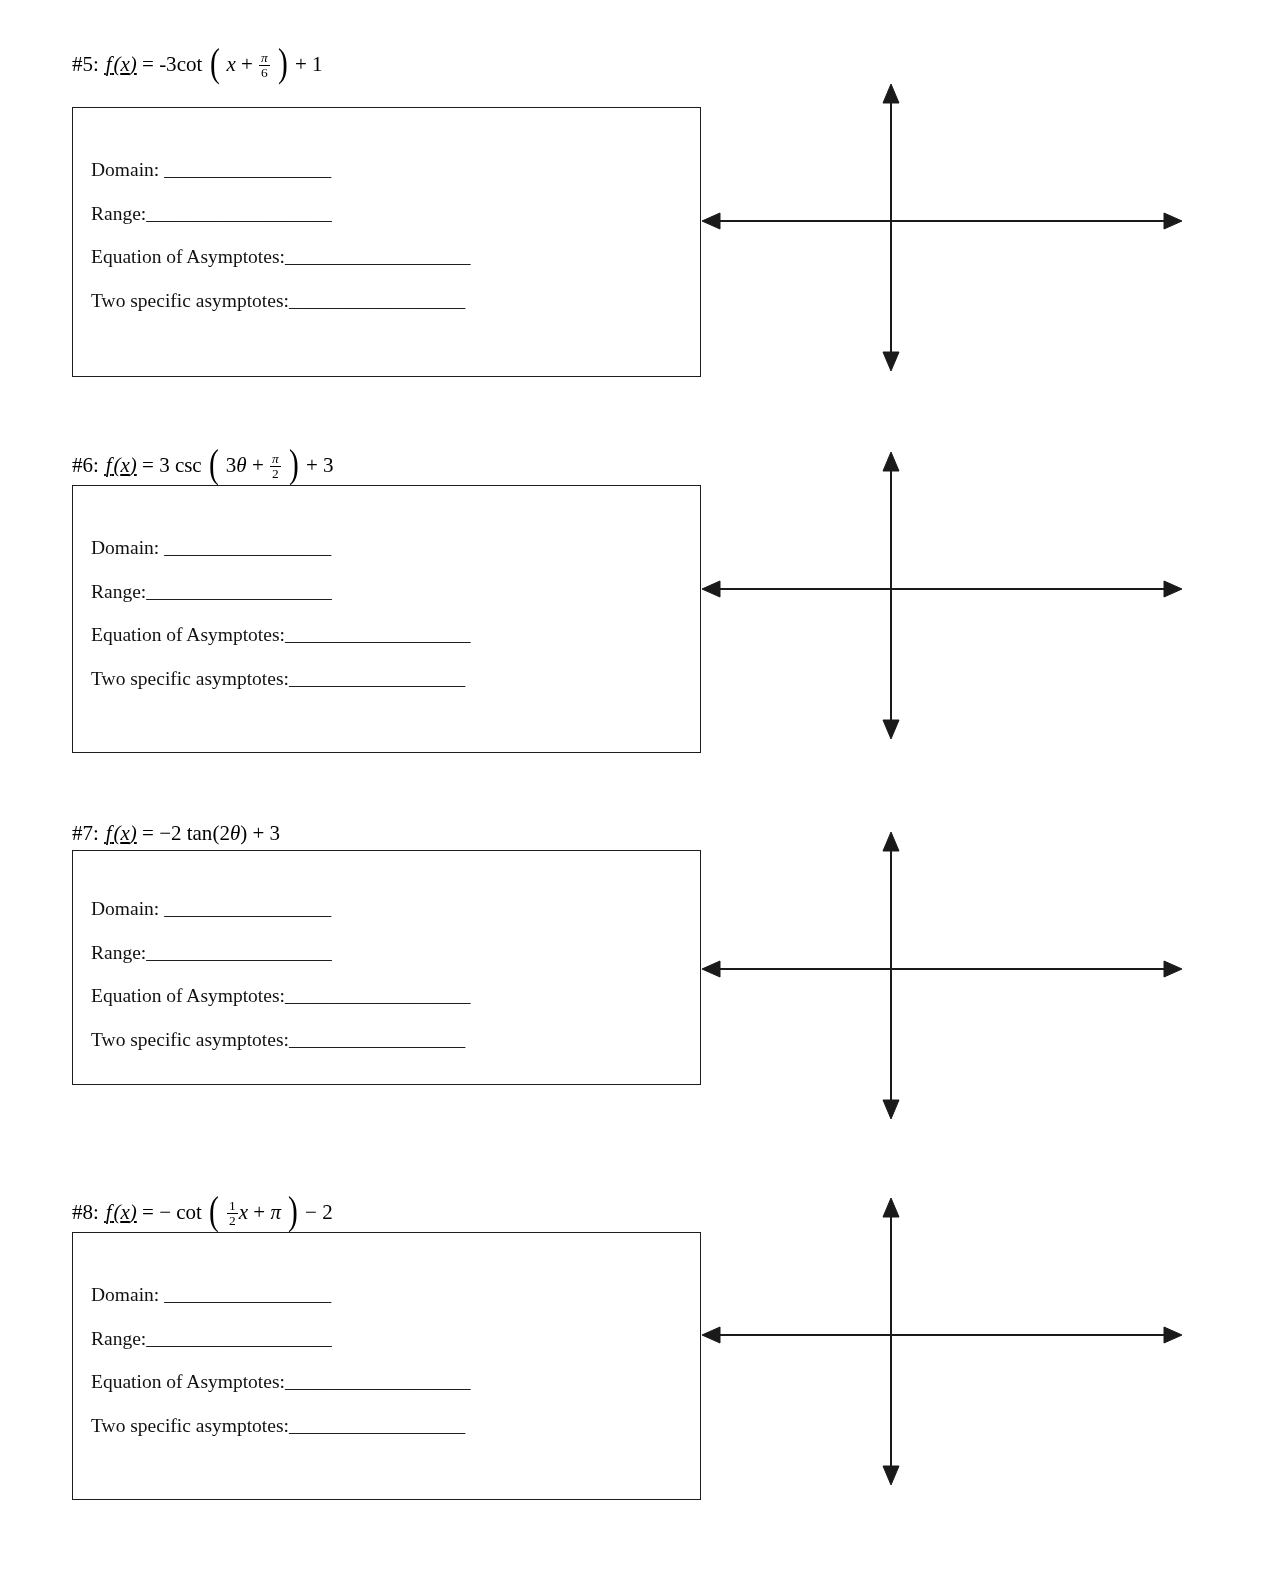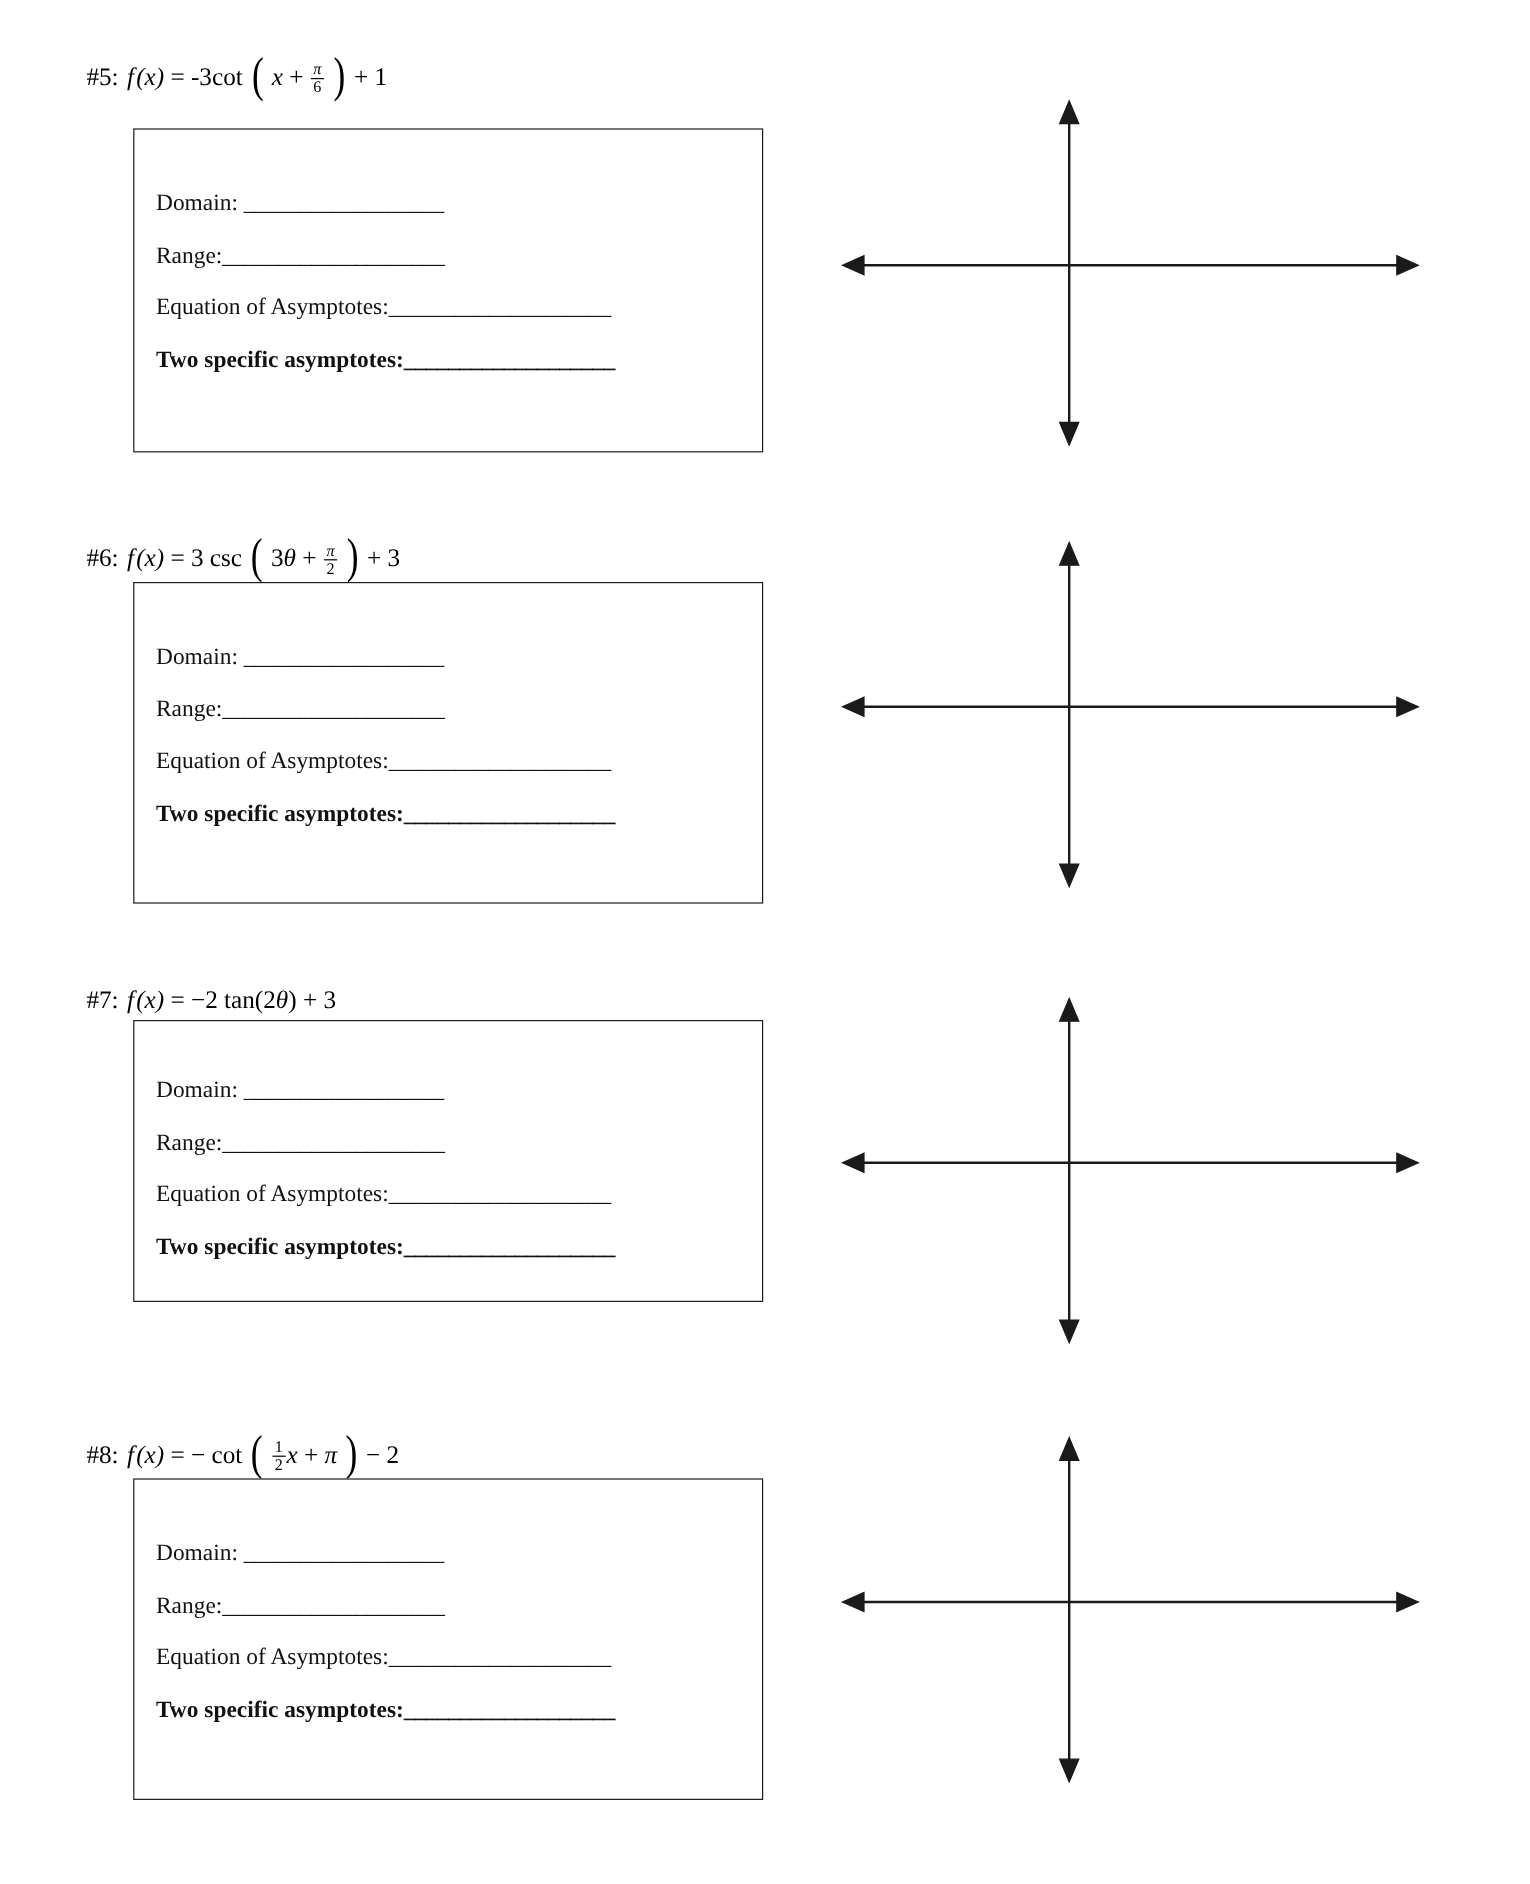--- a/index.html
+++ b/index.html
@@ -24,21 +24,21 @@
   .equation {
     position: absolute;
     left: 72px;
     white-space: nowrap;
     font-size: 21px;
     line-height: 1;
     color: #000;
   }
   .eq-label { font-style: normal; }
   .ital { font-style: italic; }
-  .fn { font-style: italic; }
+  .fn { font-style: italic; text-decoration: underline; }
   .op { font-style: normal; }
   .num { font-style: normal; }
 
   
   .frac {
     display: inline-flex;
     flex-direction: column;
     align-items: center;
     justify-content: center;
     vertical-align: middle;
@@ -59,39 +59,38 @@
     position: relative;
     top: 0.12em;
     font-weight: 300;
     transform: scaleX(0.72);
   }
 
   
   .answer-box {
     position: absolute;
     left: 72px;
-    width: 525px;
+    width: 629px;
     border: 1.6px solid #1d1d1d;
     background: #ffffff;
     box-sizing: border-box;
-    margin-left: 39px;
   }
   .answer-lines {
     position: absolute;
     left: 18px;
     right: 10px;
   }
   .answer-line {
     font-size: 19.5px;
     line-height: 1;
     white-space: nowrap;
     color: #111;
     margin-bottom: 24px;
   }
-  .answer-line:last-child { margin-bottom: 0; font-weight: bold; }
+  .answer-line:last-child { margin-bottom: 0; }
   .blank { letter-spacing: -0.5px; }
 
   
   .axes { position: absolute; }
   .axes svg { display: block; }
 </style>
 </head>
 <body>
 
 <div class="worksheet">

